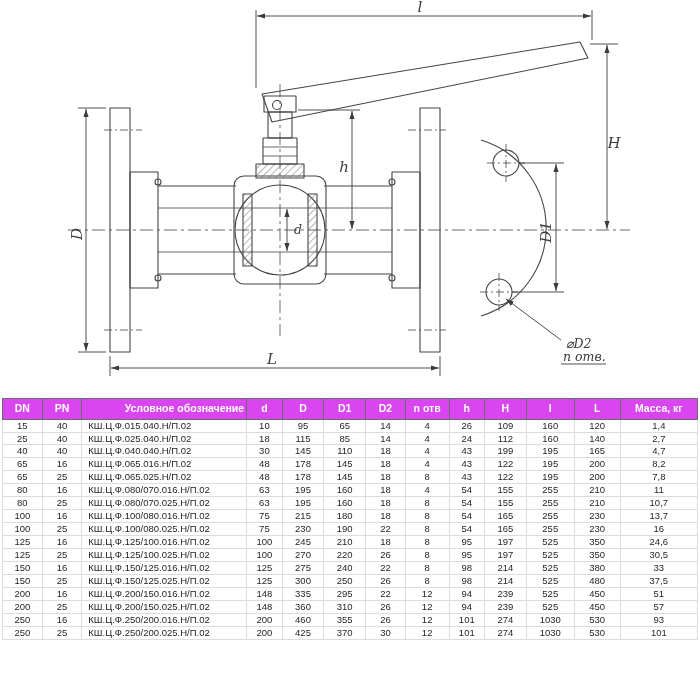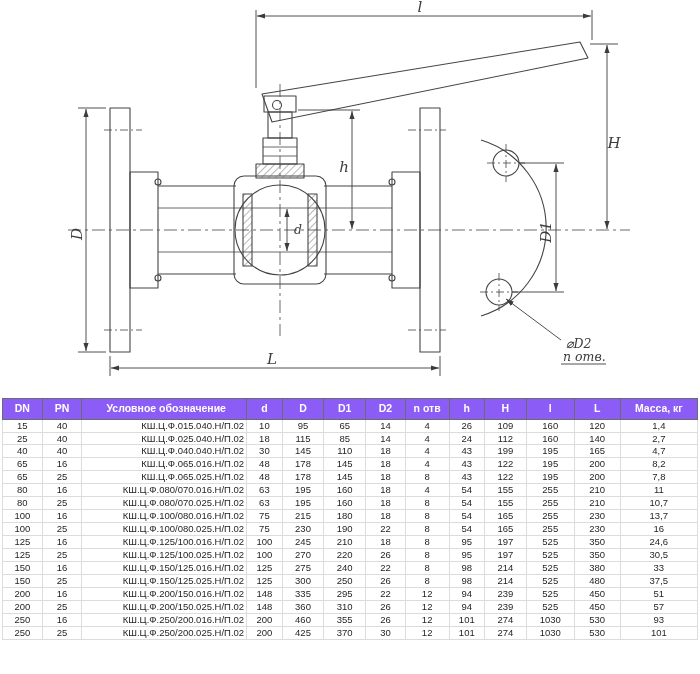--- a/index.html
+++ b/index.html
@@ -11,31 +11,31 @@
   .drawing svg{display:block;}
   .dim-text{
     font-family:"DejaVu Serif", serif;
     font-style:italic;font-size:15px;fill:#3c3c3c;
   }
   .dim-text.small{font-size:12.5px;}
   table.specs{
     width:696px;margin:0 2px;border-collapse:collapse;table-layout:fixed;
   }
   table.specs th{
-    background:#8b5cf6;color:#ffffff;font-size:10.5px;font-weight:bold;
+    background:#d946ef;color:#ffffff;font-size:10.5px;font-weight:bold;
     padding:4px 2px;text-align:center;border:1px solid #6a6b6d;line-height:1.1;
     overflow:hidden;white-space:nowrap;
   }
-  table.specs th.left{text-align:center;padding-left:6px;}
+  table.specs th.left{text-align:right;padding-left:6px;}
   table.specs td{
     font-size:9.5px;line-height:1.05;color:#1f1f1f;background:#ffffff;
     padding:1px 2px;text-align:center;border:1px solid #dcdcdc;
     overflow:hidden;white-space:nowrap;
   }
-  table.specs td.designation{text-align:right;padding-left:6px;margin-left:48px;}
+  table.specs td.designation{text-align:left;padding-left:6px;margin-left:48px;}
 </style>
 </head>
 <body>
 
 <div class="drawing">
   <svg viewBox="0 0 700 398" width="700" height="398">
     <defs>
       <marker id="arr" viewBox="0 0 10 10" refX="10" refY="5" markerWidth="9" markerHeight="9" orient="auto-start-reverse">
         <path d="M0,1.8 L10,5 L0,8.2 Z" fill="#3c3c3c"></path>
       </marker>

